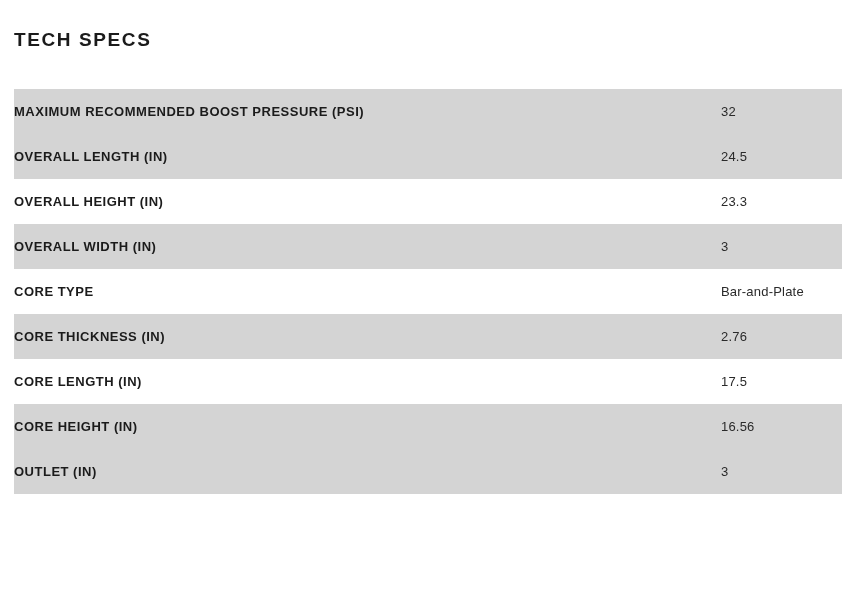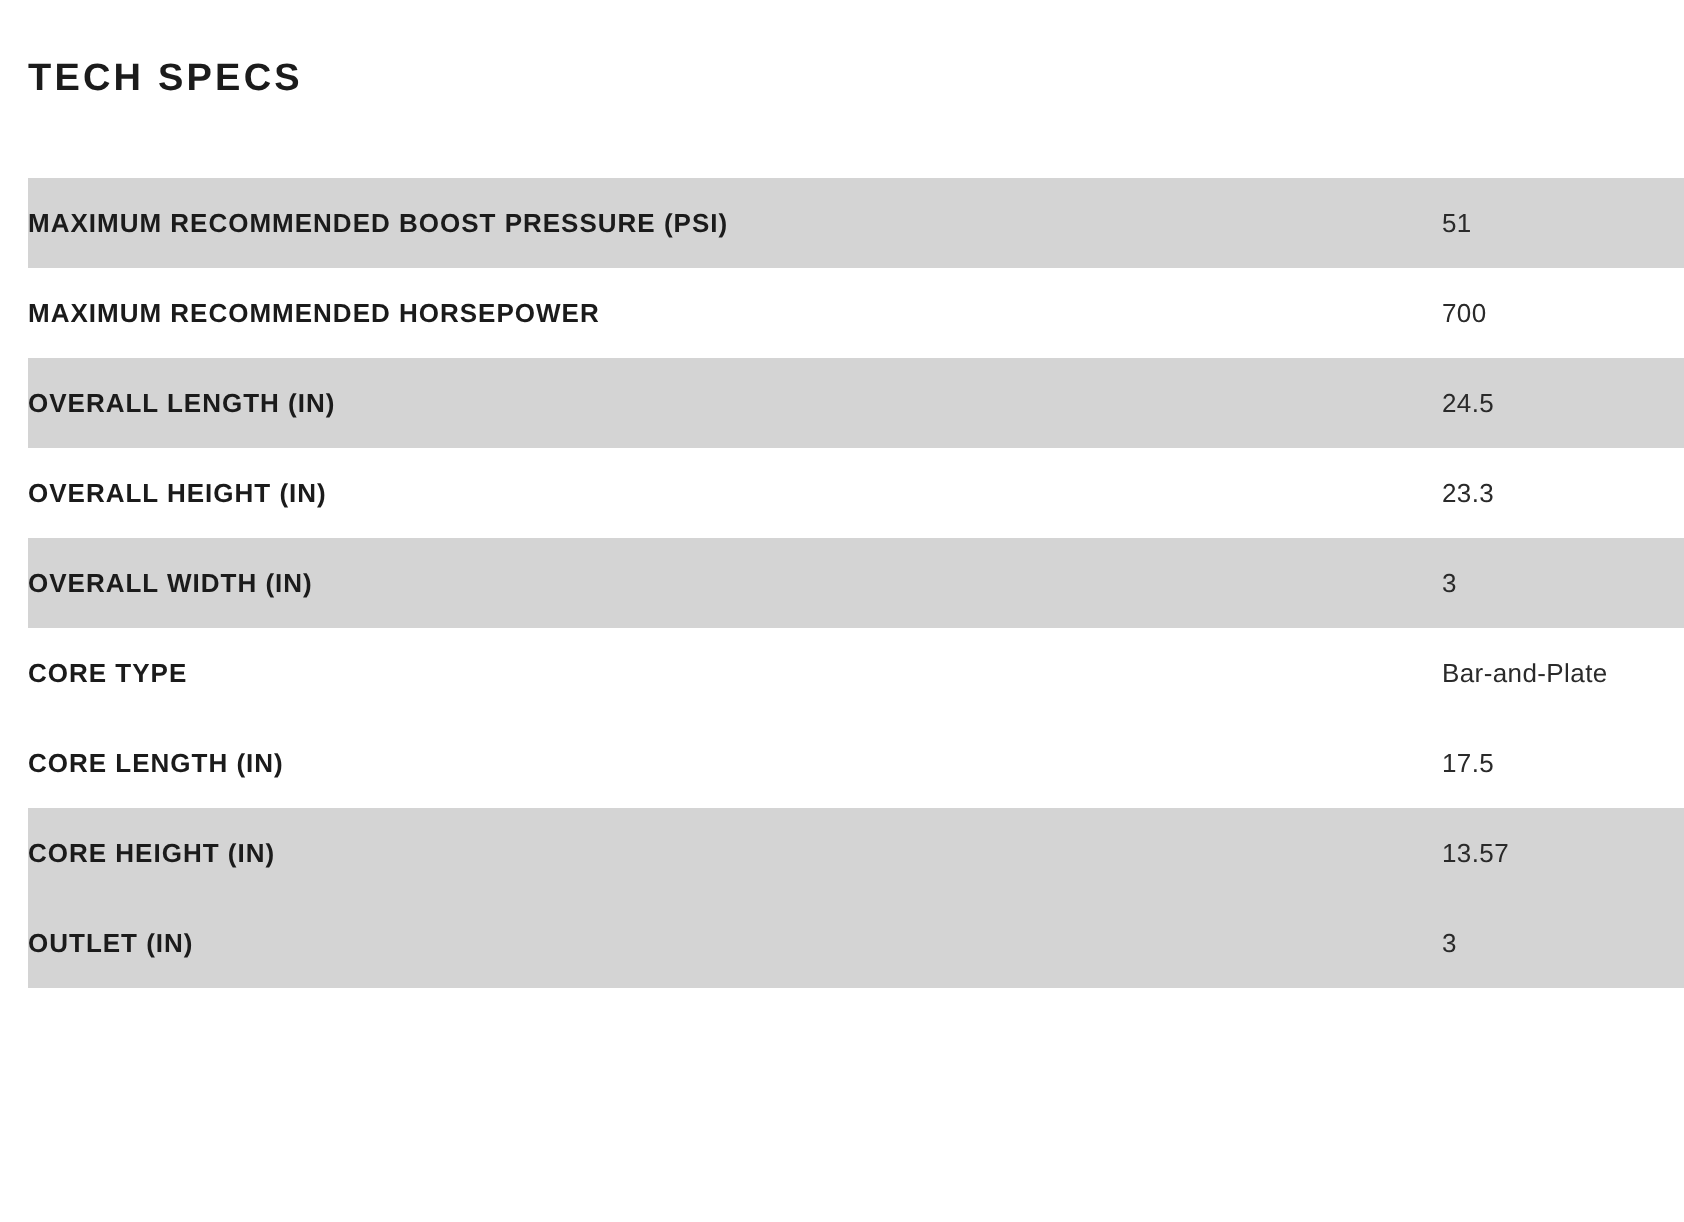--- a/index.html
+++ b/index.html
@@ -72,49 +72,49 @@
 <body>
 
 <div class="page">
 
   <div class="section-title">TECH SPECS</div>
 
   <table class="spec-table">
     <tbody>
       <tr class="shaded">
         <td class="spec-label">MAXIMUM RECOMMENDED BOOST PRESSURE (PSI)</td>
-        <td class="spec-value">51</td>
-      </tr>
-      <tr class="plain">
-        <td class="spec-label">MAXIMUM RECOMMENDED HORSEPOWER</td>
-        <td class="spec-value">700</td>
+        <td class="spec-value">32</td>
       </tr>
       <tr class="shaded">
         <td class="spec-label">OVERALL LENGTH (IN)</td>
         <td class="spec-value">24.5</td>
       </tr>
       <tr class="plain">
         <td class="spec-label">OVERALL HEIGHT (IN)</td>
         <td class="spec-value">23.3</td>
       </tr>
       <tr class="shaded">
         <td class="spec-label">OVERALL WIDTH (IN)</td>
         <td class="spec-value">3</td>
       </tr>
       <tr class="plain">
         <td class="spec-label">CORE TYPE</td>
         <td class="spec-value">Bar-and-Plate</td>
       </tr>
+      <tr class="shaded">
+        <td class="spec-label">CORE THICKNESS (IN)</td>
+        <td class="spec-value">2.76</td>
+      </tr>
       <tr class="plain">
         <td class="spec-label">CORE LENGTH (IN)</td>
         <td class="spec-value">17.5</td>
       </tr>
       <tr class="shaded">
         <td class="spec-label">CORE HEIGHT (IN)</td>
-        <td class="spec-value">13.57</td>
+        <td class="spec-value">16.56</td>
       </tr>
       <tr class="shaded">
         <td class="spec-label">OUTLET (IN)</td>
         <td class="spec-value">3</td>
       </tr>
     </tbody>
   </table>
 
 </div>
 

